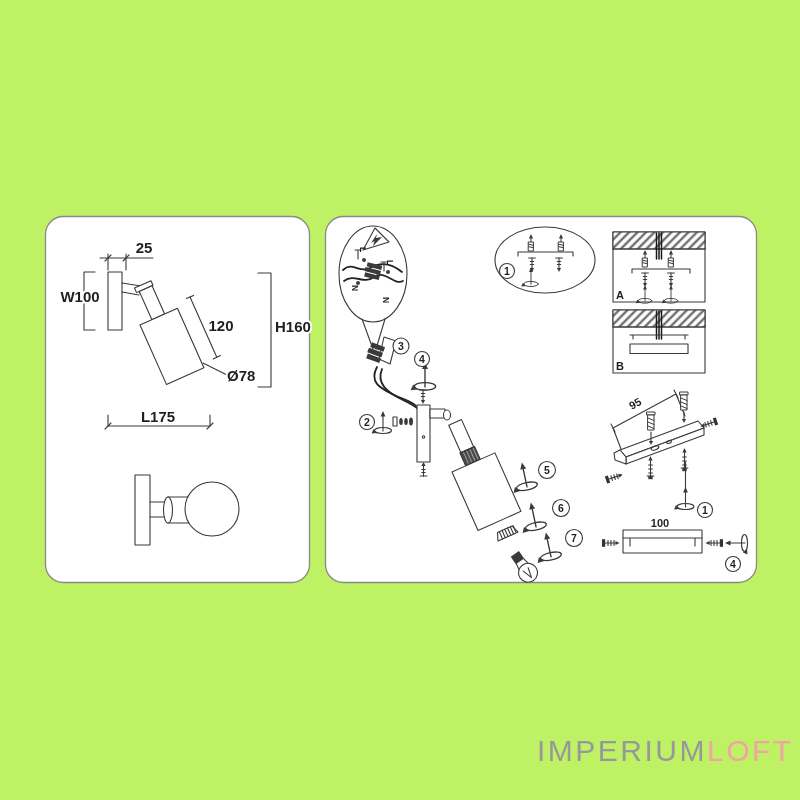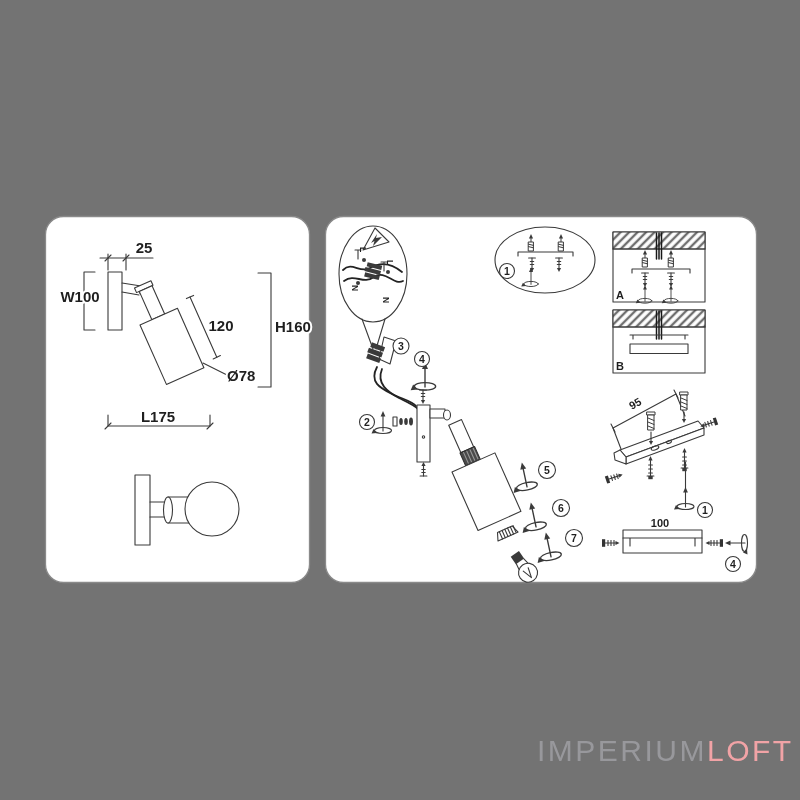--- a/index.html
+++ b/index.html
@@ -1,16 +1,16 @@
 <!DOCTYPE html>
 <html><head>
 <meta charset="utf-8">
 <style>
   html,body{margin:0;padding:0;background:#fff}
-  .sheet{position:relative;width:800px;height:800px;background:#737373;overflow:hidden;
+  .sheet{position:relative;width:800px;height:800px;background:#bef264;overflow:hidden;
          font-family:"Liberation Sans",sans-serif}
   svg{position:absolute;left:0;top:0}
   .panel{fill:#ffffff;stroke:#8a8a8a;stroke-width:1.3}
   .art{stroke:#3a3a3a;stroke-width:1.1;fill:none;stroke-linecap:round;stroke-linejoin:round}
   .art .wh{fill:#ffffff}
   .art .fillc{fill:#3a3a3a;stroke:none}
   .art .dark{fill:#4a4a4a;stroke:#2e2e2e}
   .art .wire{stroke:#232323;stroke-width:1.8}
   .art .cable{stroke:#181818;stroke-width:1.5}
   .art text{stroke:none;fill:#1f1f1f;font-weight:700}

